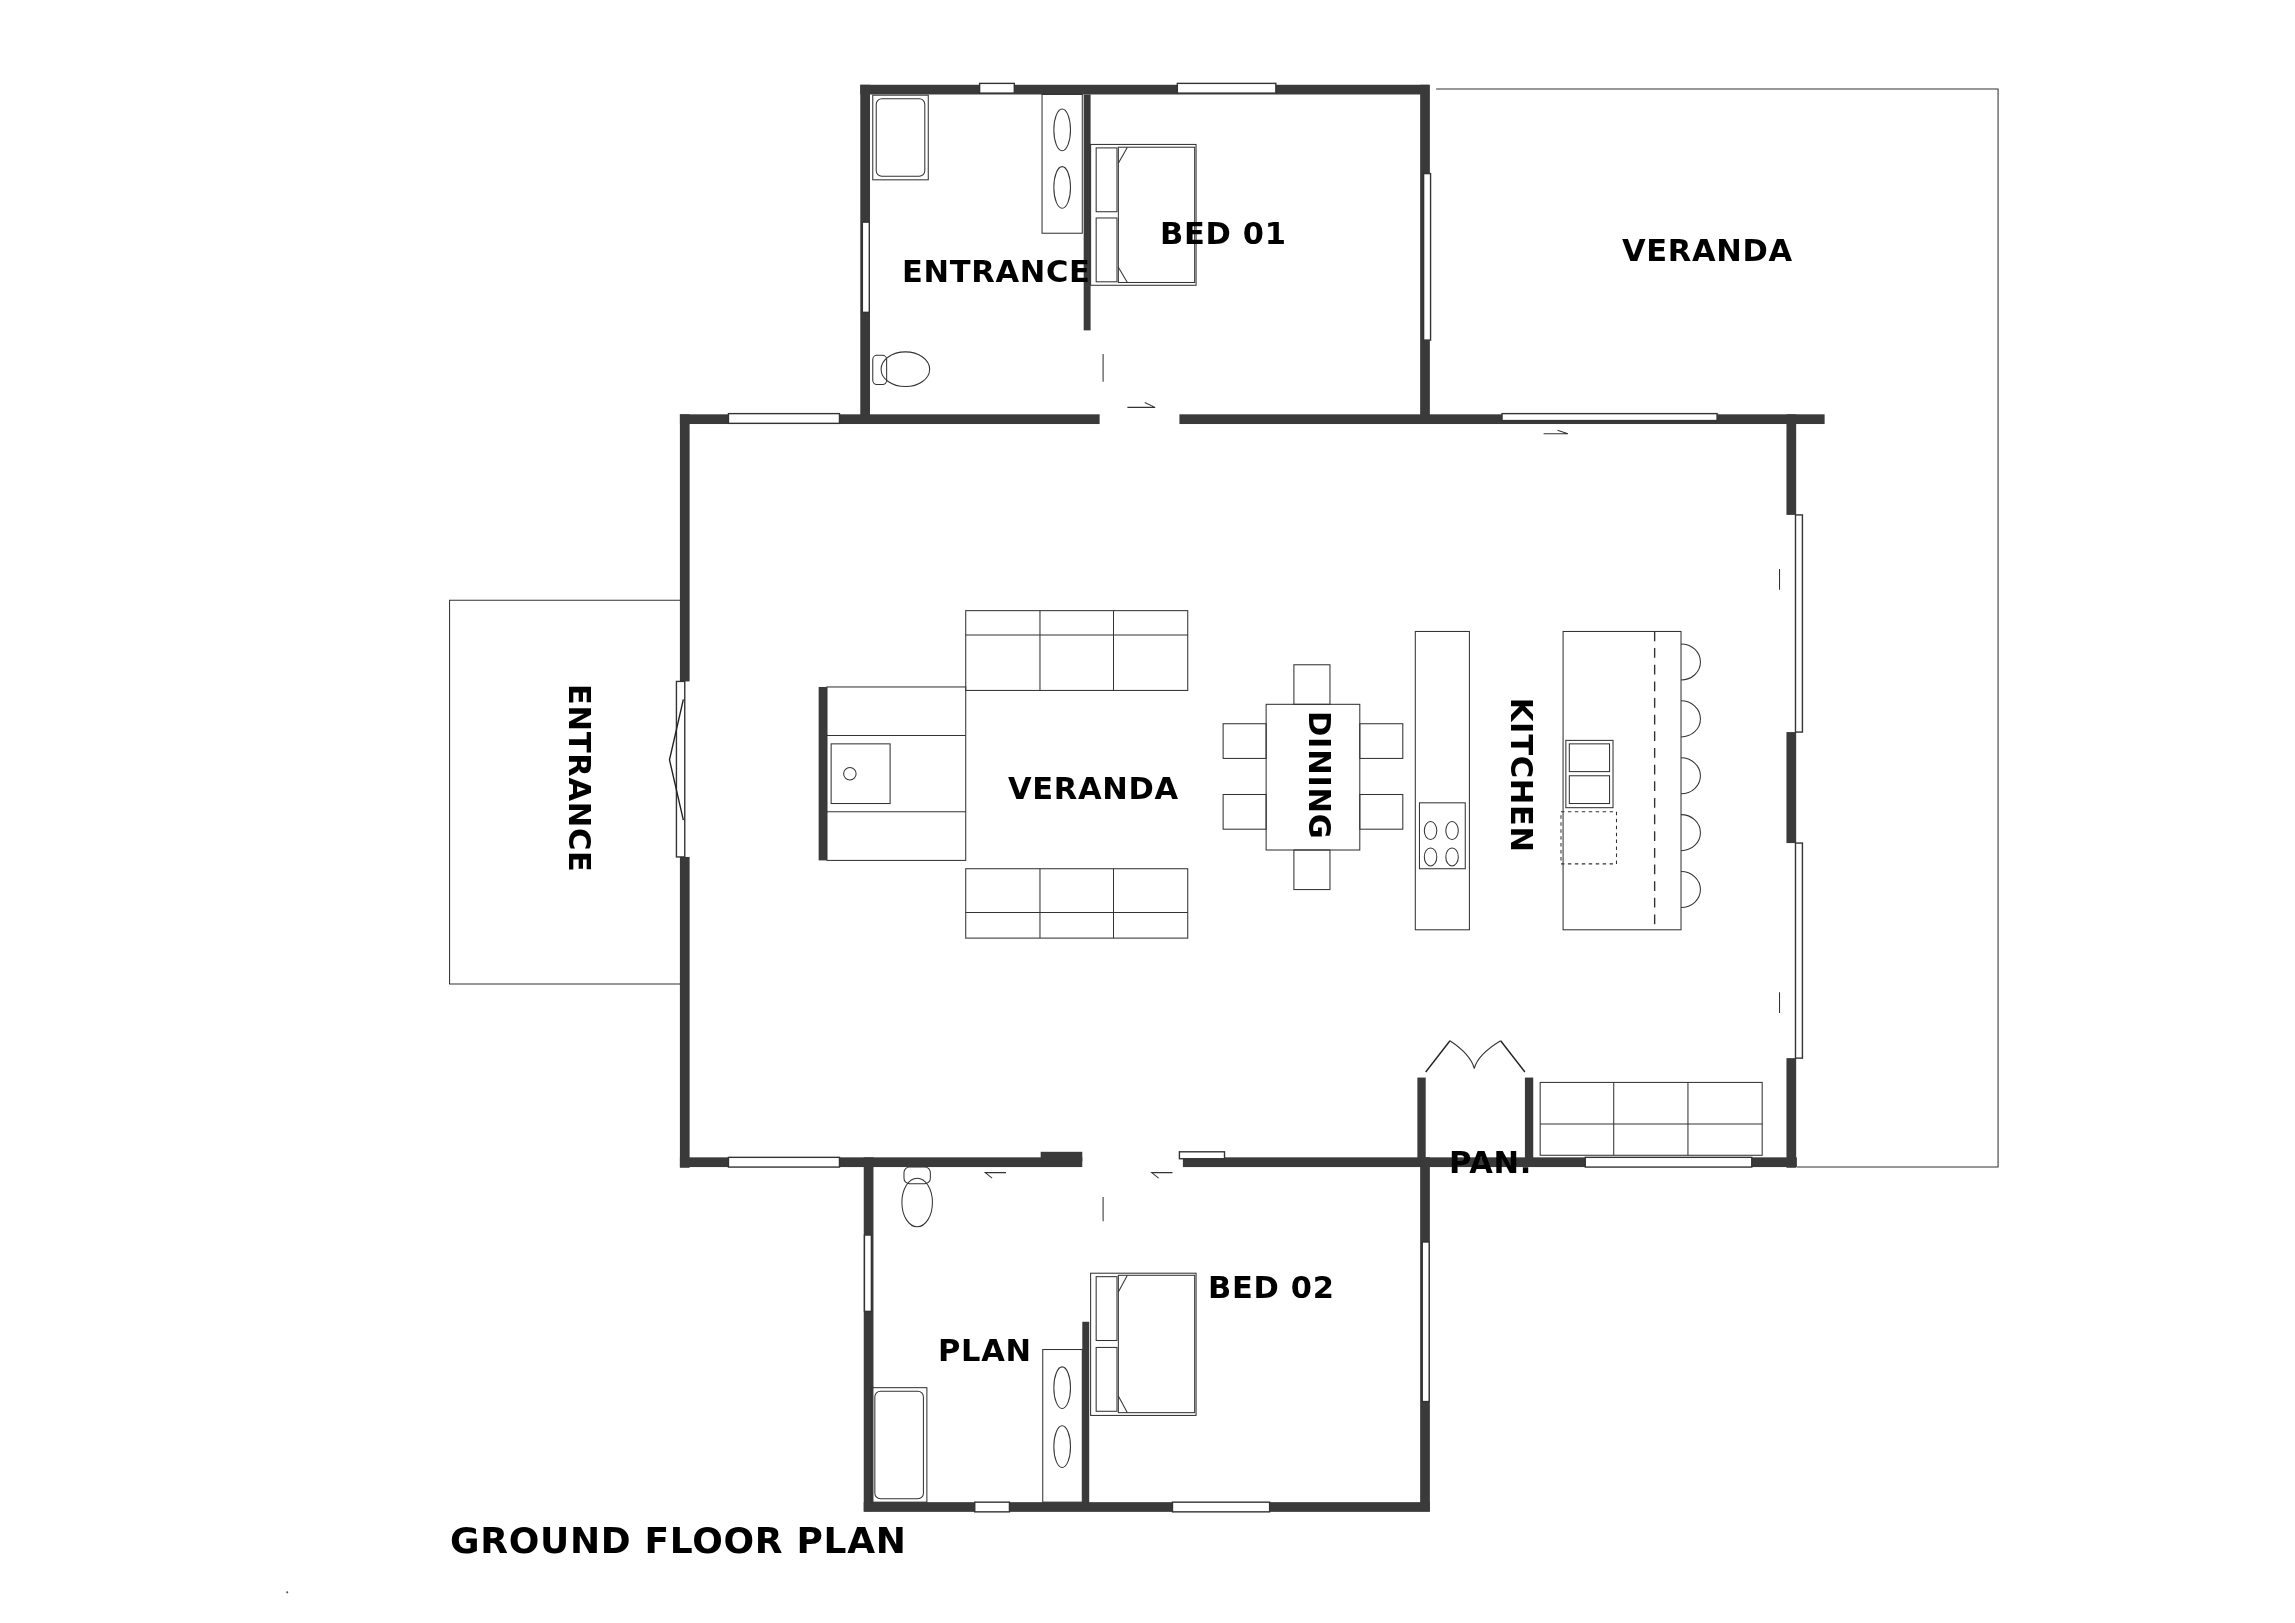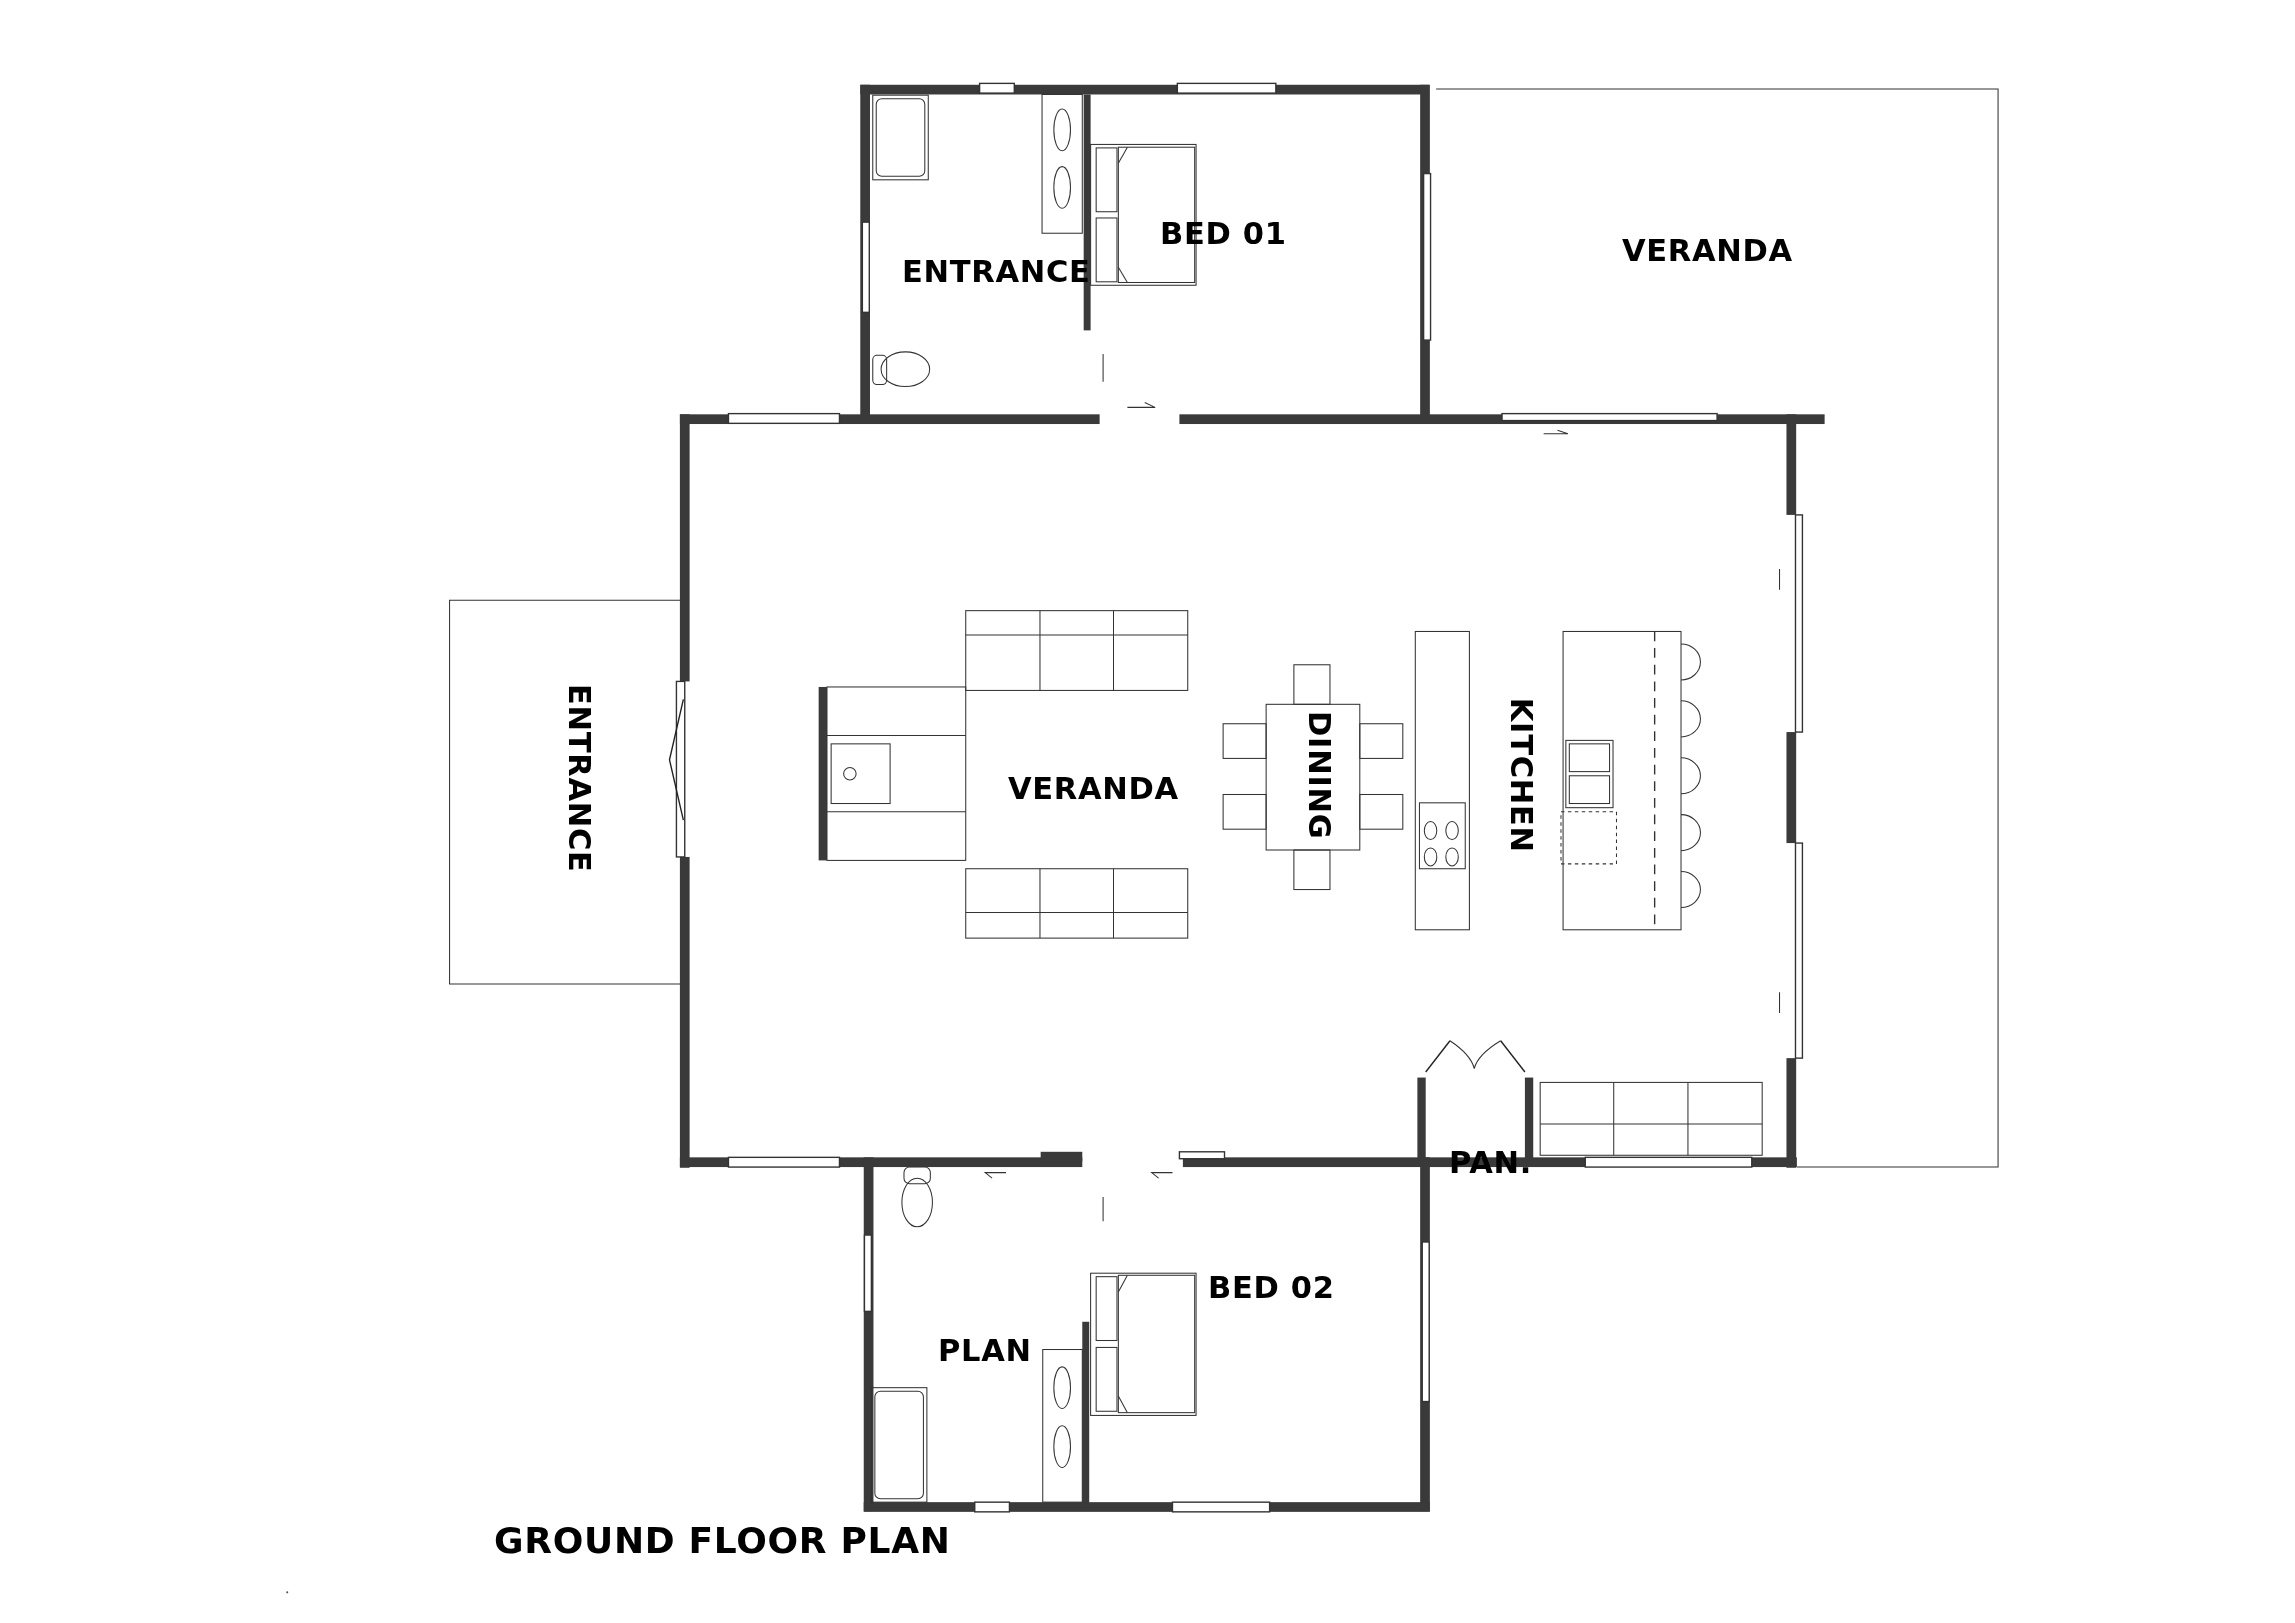--- a/index.html
+++ b/index.html
@@ -5,21 +5,21 @@
   html,body{margin:0;padding:0;background:#ffffff;}
   #canvas{position:relative;width:2295px;height:1623px;background:#ffffff;overflow:hidden;}
   svg{position:absolute;left:0;top:0;}
   .wall{fill:#3a3a3a;}
   .line{fill:none;stroke:#222;stroke-width:2;}
   .thin{fill:none;stroke:#333;stroke-width:1.5;}
   .win{fill:#fff;stroke:#333;stroke-width:2;}
   .dash{fill:none;stroke:#333;stroke-width:2;stroke-dasharray:14 10;}
   .dot{fill:none;stroke:#333;stroke-width:1.5;stroke-dasharray:5 5;}
   .lbl{position:absolute;font-family:"DejaVu Sans",sans-serif;font-weight:bold;color:#000;font-size:30.5px;letter-spacing:0.7px;white-space:nowrap;line-height:1;}
-  .title{font-size:36px;margin-left:44px;}
+  .title{font-size:36px;}
   .rot{transform-origin:center center;}
 </style>
 </head>
 <body>
 
 <div id="canvas">
 <svg width="2295" height="1623" viewBox="0 0 3308 2339">
 
   <g>
     <polyline class="thin" points="2070,128 2880,128 2880,1682 2590,1682"></polyline>

